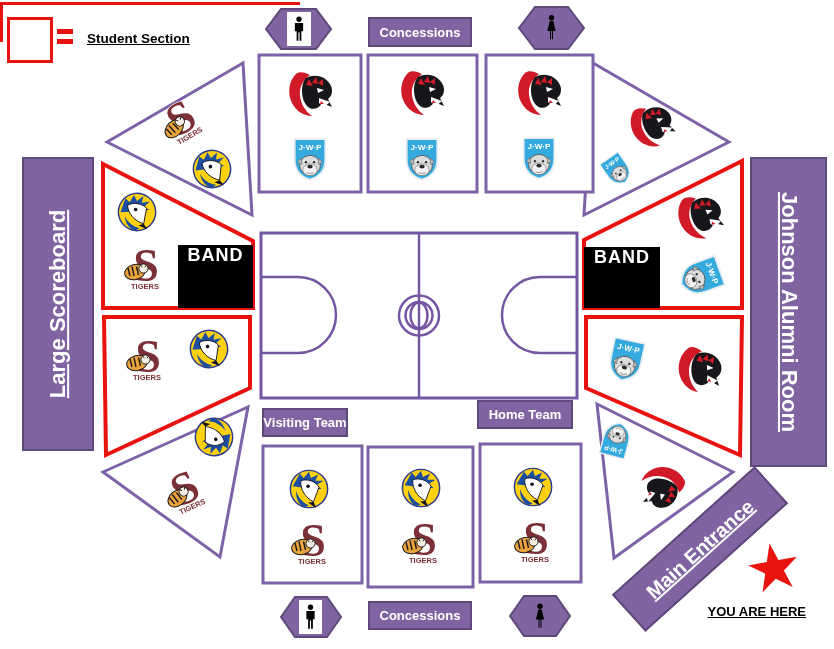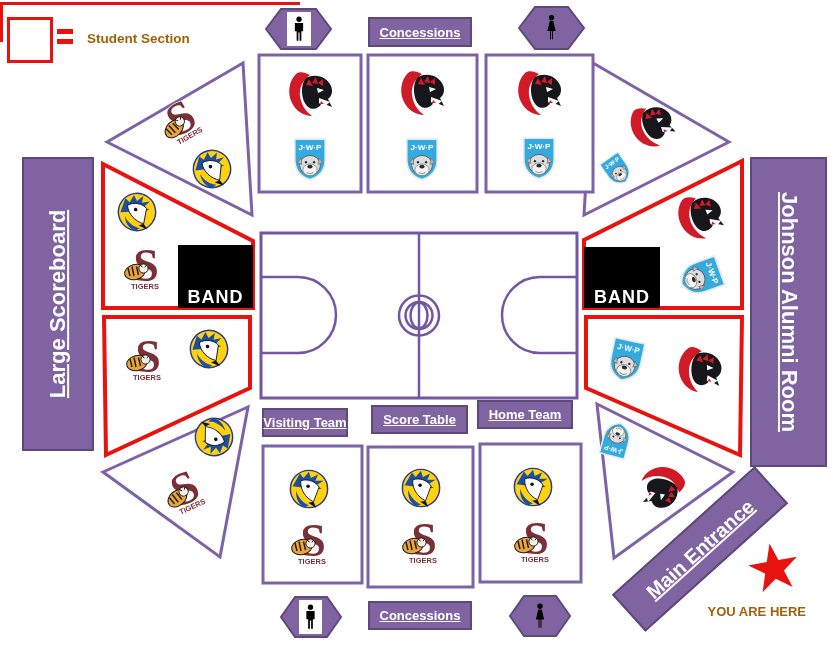--- a/index.html
+++ b/index.html
@@ -5,29 +5,29 @@
   *{margin:0;padding:0;box-sizing:border-box}
   html,body{background:#fff}
   #stage{position:relative;width:834px;height:649px;background:#fff;
          font-family:"Liberation Sans",sans-serif;overflow:hidden}
   #map{position:absolute;left:0;top:0}
   .psec{fill:#fff;stroke:#7E62A8;stroke-width:3}
   .rsec{fill:#fff;stroke:#E8120F;stroke-width:4}
   .cl{fill:none;stroke:#7456A2;stroke-width:2.5}
   .pbox{position:absolute;background:#8064A2;border:2px solid #5F497A;color:#fff;
         font-weight:700;display:flex;align-items:center;justify-content:center;font-size:13px}
-  .pbox span{text-decoration:underline;white-space:nowrap}
+  .pbox span{white-space:nowrap}
   .vbar{position:absolute;background:#8064A2;border:2px solid #5F497A;
         display:flex;align-items:center;justify-content:center}
   .vbar span{white-space:nowrap;color:#fff;font-weight:700;font-size:22px;text-decoration:underline}
   #scoreboard span{transform:rotate(-90deg)}
   #alumni span{transform:rotate(90deg)}
   .band{position:absolute;background:#000;color:#fff;font-weight:700;font-size:18px;
-        letter-spacing:1px;display:flex;align-items:flex-end;justify-content:center}
-  .redtext{position:absolute;color:#a16207;font-weight:700;white-space:nowrap}
+        letter-spacing:1px;display:flex;align-items:flex-start;justify-content:center}
+  .redtext{position:absolute;color:#000000;font-weight:700;text-decoration:underline;white-space:nowrap}
   #entrance{position:absolute;left:604px;top:524px;width:192px;height:50px;
             background:#8064A2;border:2px solid #5F497A;transform:rotate(-42deg);
             display:flex;align-items:center;justify-content:center}
   #entrance span{color:#fff;font-weight:700;font-size:20px;text-decoration:underline;white-space:nowrap}
   #legend-swatch{position:absolute;left:7px;top:17px;width:46px;height:46px;border:3px solid #E8120F;background:#fff}
   .eqbar{position:absolute;width:16px;height:5px;background:#E8120F}
   #redline-top{position:absolute;left:0;top:2px;width:300px;height:3px;background:#E8120F}
   #redline-left{position:absolute;left:0;top:2px;width:3px;height:40px;background:#E8120F}
 </style>
 </head>
@@ -205,23 +205,20 @@
   <div class="band" style="left:178px;top:245px;width:75px;height:63px">
     <span>BAND</span>
   </div>
   <div class="band" style="left:584px;top:247px;width:76px;height:61px">
     <span>BAND</span>
   </div>
 
   <div class="pbox" style="left:262px;top:408px;width:86px;height:29px">
     <span>Visiting Team</span>
   </div>
-  <div class="pbox" style="left:371px;top:405px;width:97px;height:29px">
-    <span>Score Table</span>
-  </div>
   <div class="pbox" style="left:477px;top:400px;width:96px;height:29px">
     <span>Home Team</span>
   </div>
 
   <div id="entrance">
     <span>Main Entrance</span>
   </div>
 
   <div class="redtext" style="left:706px;top:604px;width:100px;text-align:right;font-size:13px">YOU ARE HERE</div>
 

